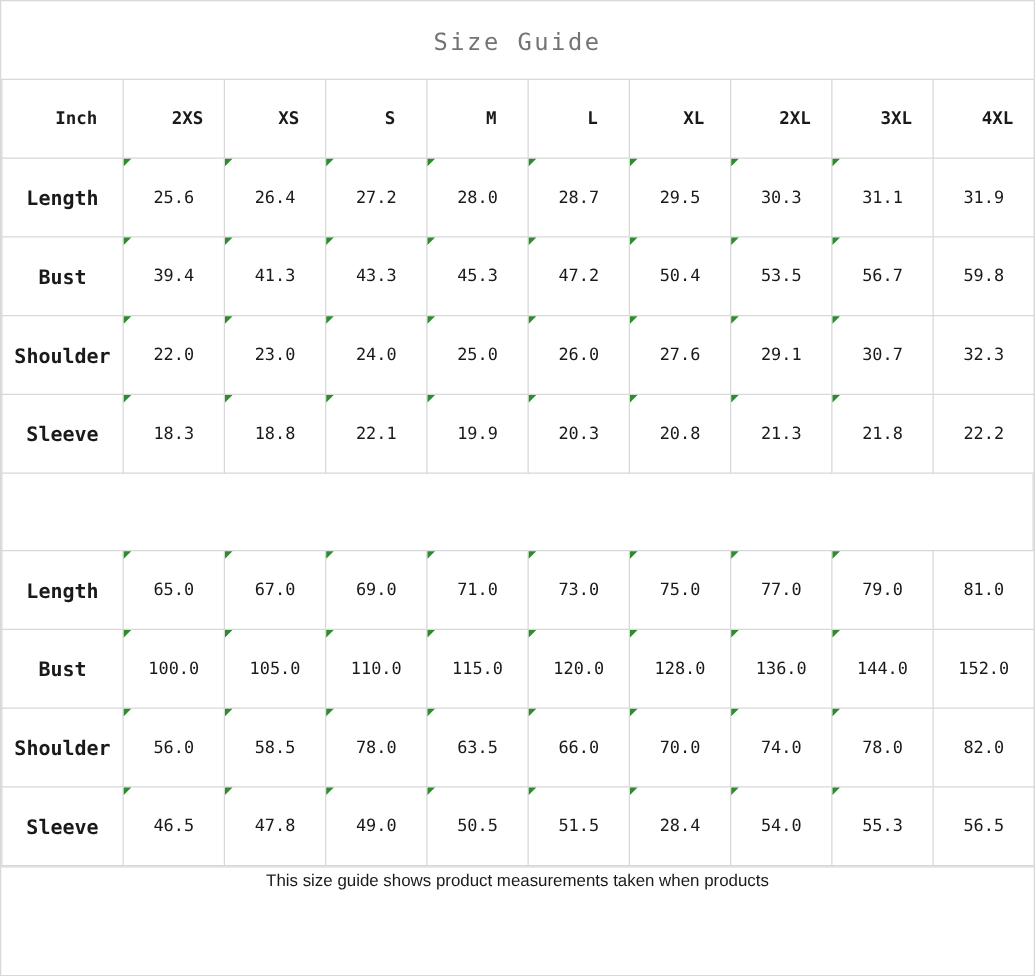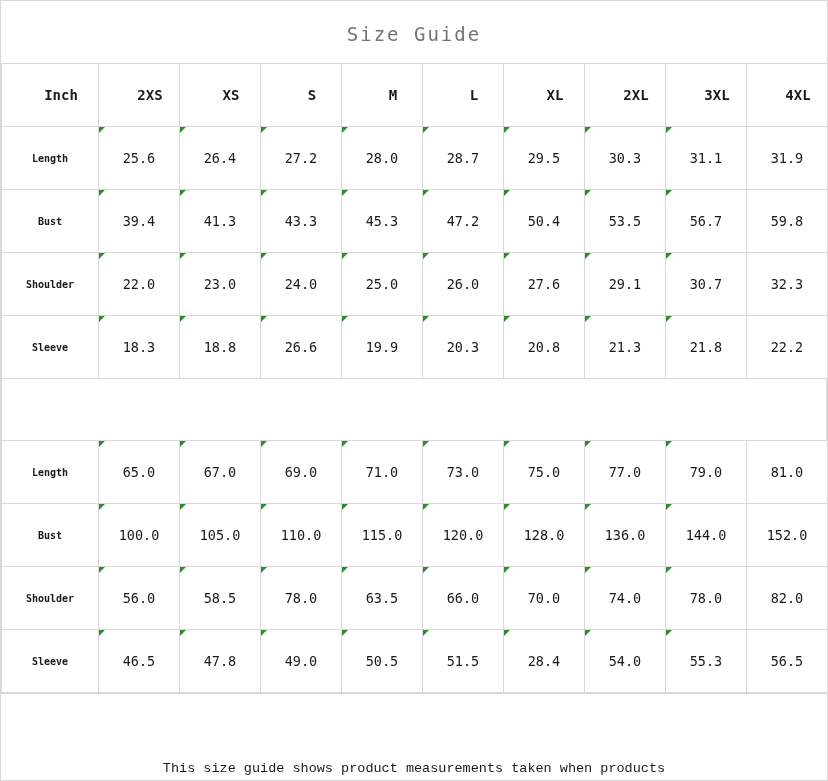--- a/index.html
+++ b/index.html
@@ -46,21 +46,21 @@
     font-family: "DejaVu Sans Mono", monospace;
     position: relative;
   }
   table.size-table td.hdr {
     font-weight: bold;
     font-size: 14px;
     padding-left: 23px;
   }
   table.size-table td.rowlabel {
     font-weight: bold;
-    font-size: 10px;
+    font-size: 16px;
     margin-top: 20px;
   }
   
   table.size-table col.firstcol { width: 97px; }
   table.size-table col.datacol { width: 81px; }
 
   
   td.mark::before {
     content: "";
     position: absolute;
@@ -76,23 +76,23 @@
     border-left: 1px solid #d8d8d8;
     border-right: 1px solid #d8d8d8;
     box-sizing: border-box;
   }
   .footer {
     flex: 1;
     border-top: 1px solid #d8d8d8;
     display: flex;
     flex-direction: column;
     align-items: center;
-    justify-content: flex-end;
+    justify-content: flex-start;
     text-align: center;
-    font-family: Liberation Mono, monospace;
+    font-family: Liberation Sans, sans-serif;
     font-size: 13.5px;
     line-height: 22px;
     padding: 0 40px;
     box-sizing: border-box;
   }
   .footer div { white-space: nowrap; }
 </style>
 </head>
 <body>
 
@@ -159,21 +159,21 @@
         <td class="mark">26.0</td>
         <td class="mark">27.6</td>
         <td class="mark">29.1</td>
         <td class="mark">30.7</td>
         <td>32.3</td>
       </tr>
       <tr>
         <td class="rowlabel">Sleeve</td>
         <td class="mark">18.3</td>
         <td class="mark">18.8</td>
-        <td class="mark">26.6</td>
+        <td class="mark">22.1</td>
         <td class="mark">19.9</td>
         <td class="mark">20.3</td>
         <td class="mark">20.8</td>
         <td class="mark">21.3</td>
         <td class="mark">21.8</td>
         <td>22.2</td>
       </tr>
     </tbody>
   </table>
 

